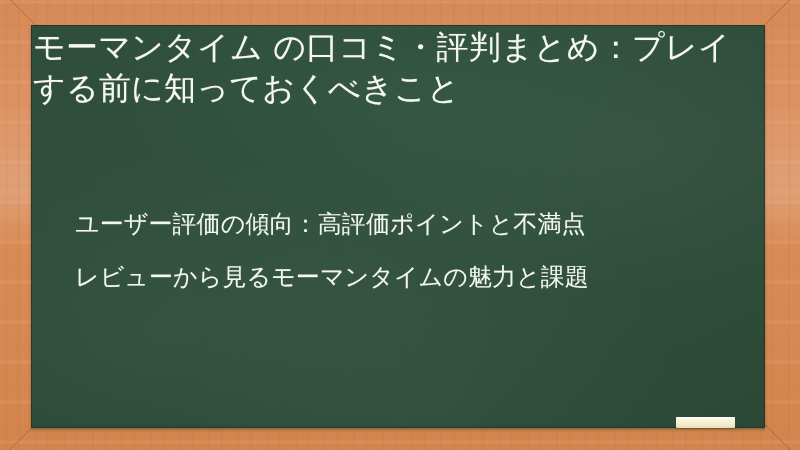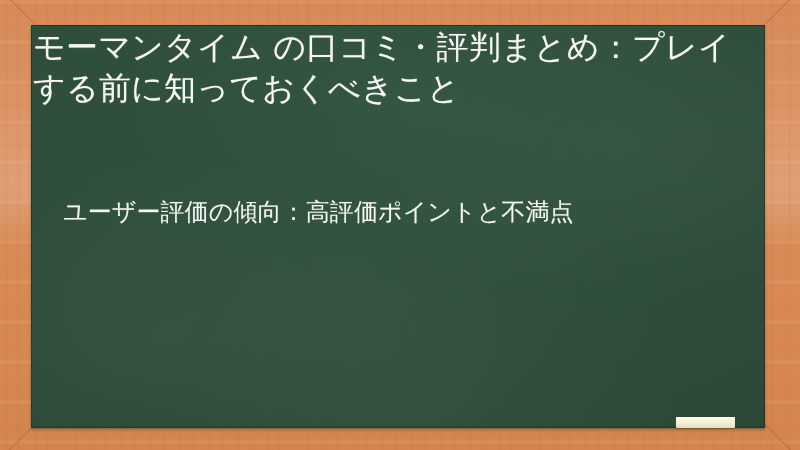--- a/index.html
+++ b/index.html
@@ -158,21 +158,21 @@
     letter-spacing: 0.2px;
     text-shadow: 0 0 1px rgba(255,255,255,0.35);
     white-space: pre-wrap;
   }
 
   #chalk-bullets {
     position: absolute;
     left: 28px;
     top: 170px;
     width: 690px;
-    margin: 4px;
+    margin: 16px;
     padding: 0;
     list-style: none;
   }
   #chalk-bullets li {
     color: #f4f6f1;
     font-family: "DejaVu Sans", "Liberation Sans", sans-serif;
     font-weight: 400;
     font-size: 24px;
     line-height: 27px;
     letter-spacing: 0.1px;
@@ -220,20 +220,21 @@
 
   <div id="board-surface">
     <div class="board-dust"></div>
 
     <div id="board-content">
 
       <h1 id="chalk-title">モーマンタイム の口コミ・評判まとめ：プレイする前に知っておくべきこと</h1>
 
       <ul id="chalk-bullets">
         <li>ユーザー評価の傾向：高評価ポイントと不満点</li>
+        <li>レビューから見るモーマンタイムの魅力と課題</li>
       </ul>
 
     </div>
 
     <div class="board-bottom-shade"></div>
   </div>
 
   <div id="chalk-stick"></div>
 
 </div>

